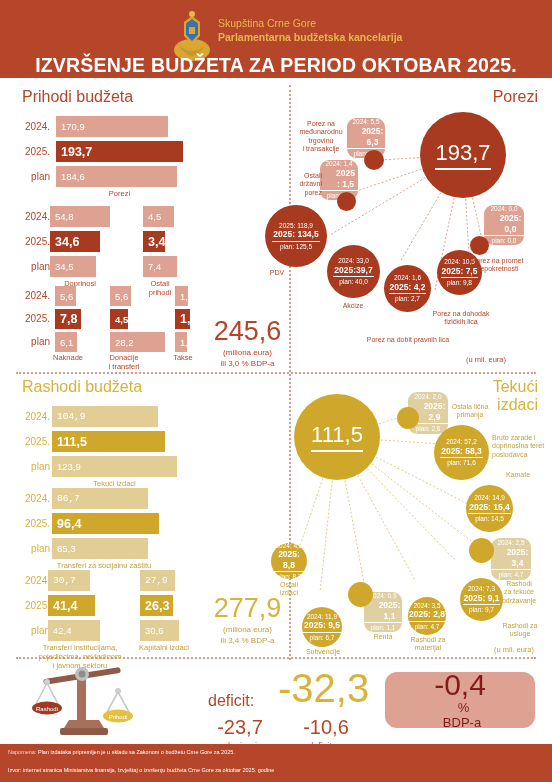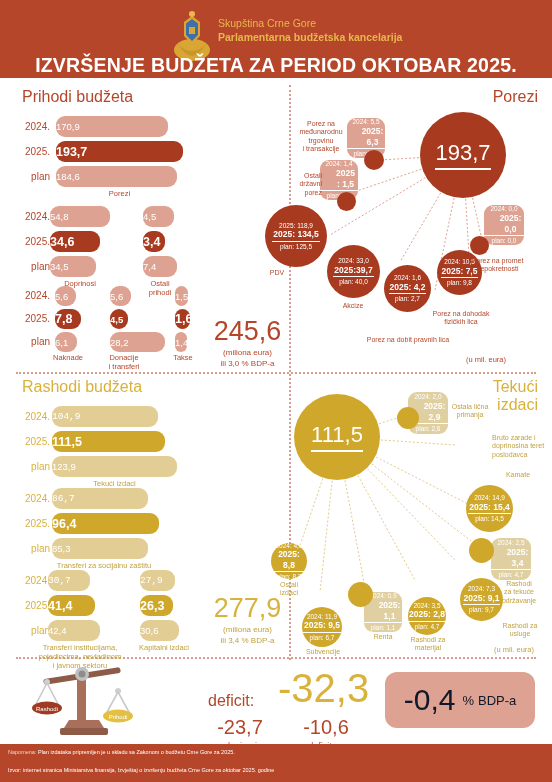--- a/index.html
+++ b/index.html
@@ -57,23 +57,22 @@
   
   .bargrp { position: absolute; }
   .rowlab {
     position: absolute; font-size: 10px; text-align: right;
     width: 34px; line-height: 1;
   }
   .rowlab.r { color: #b5462a; }
   .rowlab.y { color: #d9b23c; }
   .bar {
     position: absolute; height: 21px; display: flex; align-items: center;
-    font-size: 9.5px; color: #fff; overflow: hidden;
+    padding-left: 5px; font-size: 9.5px; color: #fff; overflow: hidden;
     white-space: nowrap;
-    border-radius: 9px;
   }
   .bar.big { font-size: 12.5px; font-weight: bold; }
   
   .bar.r-2024 { background: #dda291; }
   .bar.r-2025 { background: #a83a1f; }
   .bar.r-plan { background: #dda291; }
   
   .bar.y-2024 { background: #e2cd95; font-family: Liberation Mono, monospace; }
   .bar.y-2025 { background: #cfa82b; }
   .bar.y-plan { background: #e2cd95; }
@@ -141,21 +140,22 @@
     position: absolute; left: 78px; top: 0px; font-size: 40px; color: #d9b23c;
     line-height: 1;
   }
   .def-col { position: absolute; text-align: center; color: #b5462a; line-height: 1.15; }
   .def-col .n { font-size: 20px; }
   .def-col .t { font-size: 9px; margin-top: 2px; }
   .bdp-box {
     position: absolute; left: 385px; top: 672px; width: 150px; height: 56px;
     background: #dda291; border-radius: 12px;
     display: flex; align-items: center; justify-content: center;
-    color: #0f172a;
+    color: #7f1d1d;
+    flex-direction: column;
   }
   .bdp-box .big { font-size: 30px; line-height: 1; }
   .bdp-box .pct { font-size: 13px; margin-left: 7px; }
   .bdp-box .lbl { font-size: 13px; margin-left: 4px; }
 
   .notes {
     position: absolute; left: 0; top: 744px; width: 552px; height: 38px;
     background: #b5462a; color: #fff;
   }
   .notes .n1 { position: absolute; left: 8px; top: 5px; font-size: 5.5px; }
@@ -408,20 +408,25 @@
     <div class="v24">2024: 2,0</div>
     <div class="v25">2025: 2,9</div>
     <div class="vpl">plan: 2,6</div>
   </div>
   <div class="bub y" style="left:397px;top:407px;width:22px;height:22px"></div>
   <div class="blab y" style="left:446px;top:403px;width:48px">
     <div>Ostala lična</div>
     <div>primanja</div>
   </div>
 
+  <div class="bub y" style="left:434px;top:425px;width:55px;height:55px">
+    <div class="v24">2024: 57,2</div>
+    <div class="v25">2025: 58,3</div>
+    <div class="vpl">plan: 71,6</div>
+  </div>
   <div class="blab y" style="left:492px;top:434px;width:58px;text-align:left">
     <div>Bruto zarade i</div>
     <div>doprinosina teret</div>
     <div>poslodavca</div>
   </div>
 
   <div class="bub y" style="left:466px;top:485px;width:47px;height:47px">
     <div class="v24">2024: 14,9</div>
     <div class="v25">2025: 15,4</div>
     <div class="vpl">plan: 14,5</div>

